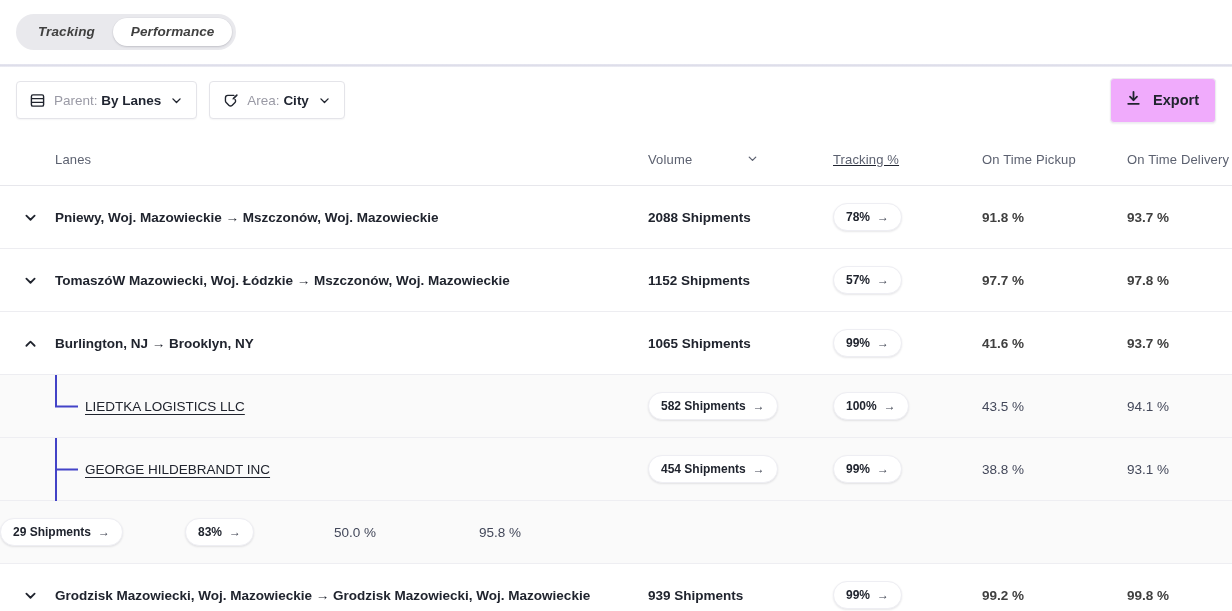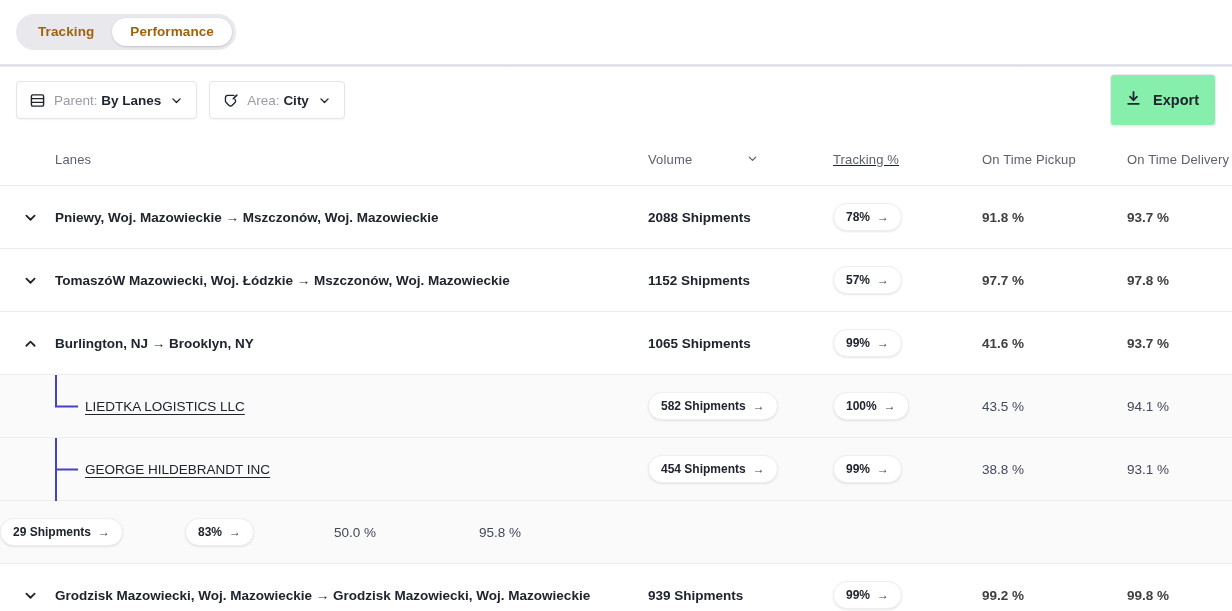--- a/index.html
+++ b/index.html
@@ -30,28 +30,29 @@
     align-items: center;
     background: #e9e9ed;
     border-radius: 999px;
     padding: 4px;
     height: 36px;
     box-sizing: border-box;
   }
   .seg-item {
     font-size: 13.5px;
     font-weight: 700;
-    color: #a16207;
+    color: #404040;
     padding: 0 18px;
     height: 28px;
     line-height: 28px;
     border-radius: 999px;
     cursor: pointer;
     white-space: nowrap;
     letter-spacing: .1px;
+    font-style: italic;
   }
   .seg-item.active {
     background: #ffffff;
     box-shadow: 0 1px 2px rgba(16,20,40,.16), 0 0 0 .5px rgba(16,20,40,.04);
   }
 
   .tab-divider {
     height: 3px;
     background: linear-gradient(to bottom, #e7e7f0 0%, #dcdce9 60%, #f3f3f7 100%);
     width: 100%;
@@ -90,23 +91,23 @@
     color: #1f2430;
     font-weight: 700;
   }
   .chip svg { display: block; }
 
   .export-btn {
     margin-left: auto;
     display: inline-flex;
     align-items: center;
     gap: 11px;
-    height: 52px;
+    height: 45px;
     padding: 0 16px 0 14px;
-    background: #86efac;
+    background: #f0abfc;
     border: 1px solid #ececf0;
     border-radius: 4px;
     cursor: pointer;
     box-shadow: 0 1px 2px rgba(16,20,40,.07);
     box-sizing: border-box;
   }
   .export-label {
     font-size: 14.5px;
     font-weight: 700;
     color: #20242e;

